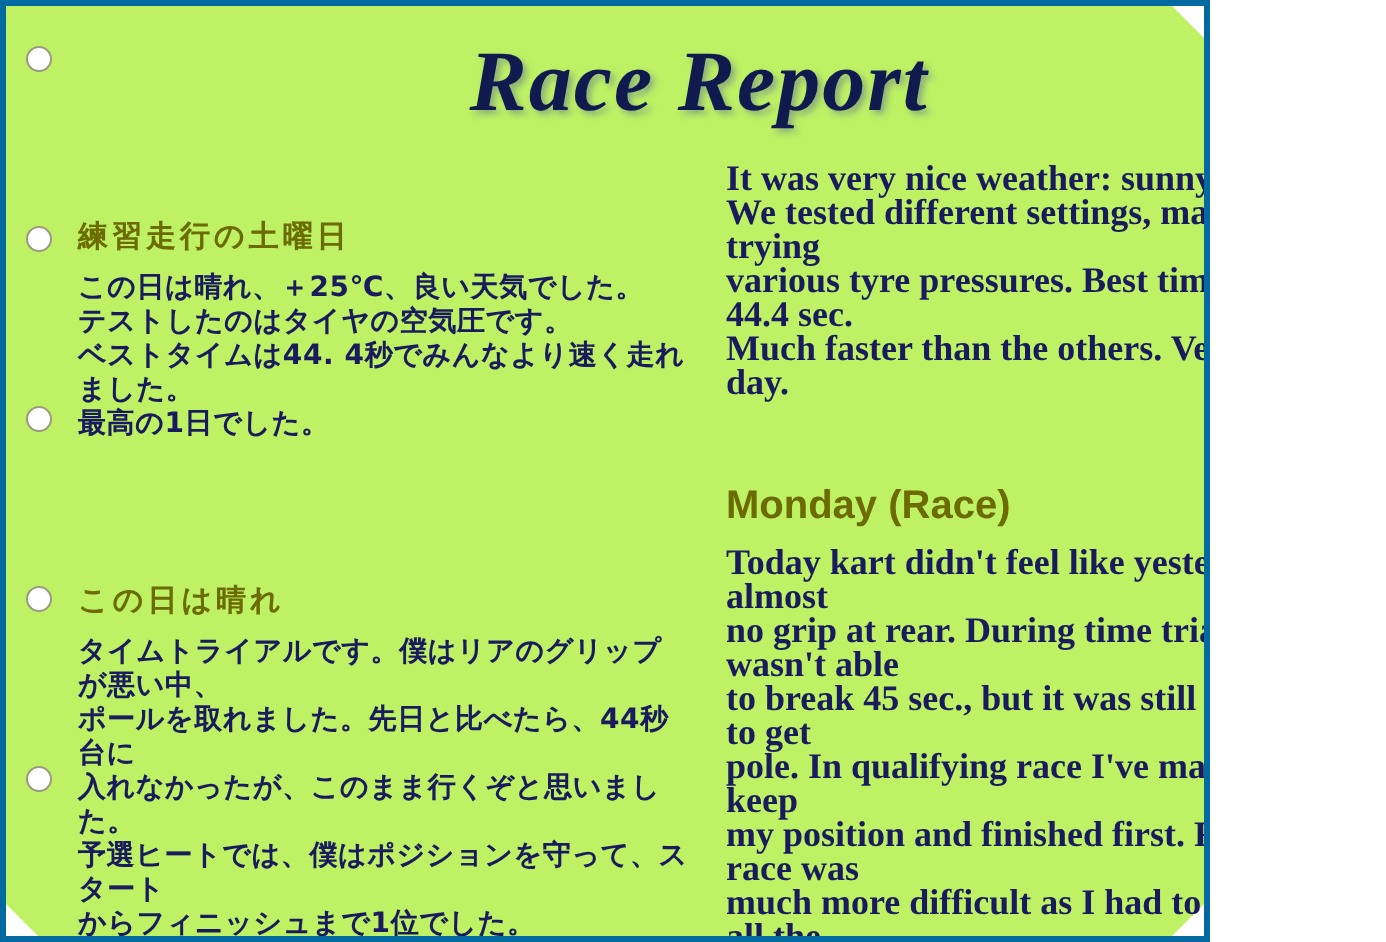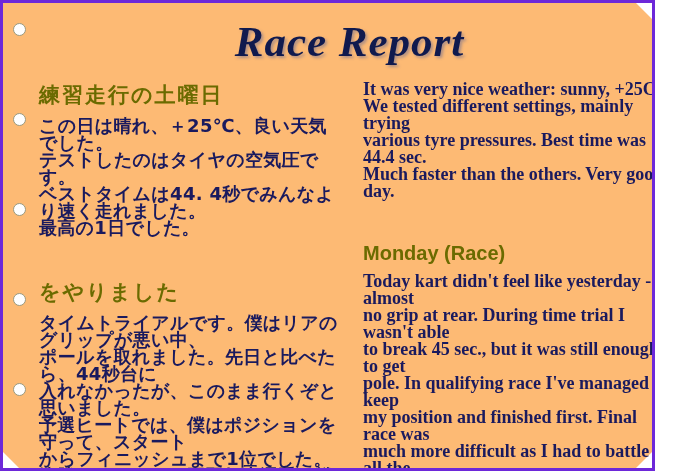--- a/index.html
+++ b/index.html
@@ -8,25 +8,25 @@
   }
   body {
     width: 693px;
     height: 471px;
     background: #ffffff;
     font-family: "Liberation Sans", sans-serif;
     overflow: hidden;
   }
   #page {
     position: relative;
-    width: 655px;
+    width: 605px;
     height: 471px;
     box-sizing: border-box;
-    background: #fdba74;
-    border: 3px solid #6d28d9;
+    background: #bef264;
+    border: 3px solid #0369a1;
     overflow: hidden;
   }
   
   .hole {
     position: absolute;
     left: 10px;
     width: 13px;
     height: 13px;
     border-radius: 50%;
     background: #ffffff;
@@ -90,36 +90,37 @@
   .section {
     margin-bottom: 12px;
   }
   .heading {
     color: #6b6b00;
     font-weight: bold;
     margin: 0 0 8px 0;
   }
   .col-jp .heading {
     font-family: "DejaVu Sans", sans-serif;
-    font-size: 21px;
+    font-size: 15px;
     letter-spacing: 2px;
+    margin-top: 28px;
   }
   .col-en .heading {
     font-family: "Liberation Sans", sans-serif;
     font-size: 20px;
     letter-spacing: 0px;
   }
   .body {
     margin: 0;
     color: #1a1a5e;
     font-weight: bold;
   }
   .col-jp .body {
     font-family: "DejaVu Sans", sans-serif;
-    font-size: 18px;
+    font-size: 14px;
     line-height: 17px;
     letter-spacing: 0.3px;
   }
   .col-en .body {
     font-family: Liberation Serif, serif;
     font-size: 18px;
     line-height: 17px;
   }
   .sec-sat .heading, .sec-sun .heading { white-space: nowrap; }
   .jp-gap { height: 30px; }
@@ -146,21 +147,21 @@
     <div class="col col-jp">
       <div class="section sec-sat">
         <h2 class="heading">練習走行の土曜日</h2>
         <p class="body" style="white-space: pre-line;">この日は晴れ、＋25℃、良い天気でした。
 テストしたのはタイヤの空気圧です。
 ベストタイムは44. 4秒でみんなより速く走れました。
 最高の1日でした。</p>
       </div>
       <div class="jp-gap"></div>
       <div class="section sec-sun">
-        <h2 class="heading">をやりました</h2>
+        <h2 class="heading">この日は晴れ</h2>
         <p class="body" style="white-space: pre-line;">タイムトライアルです。僕はリアのグリップが悪い中、
 ポールを取れました。先日と比べたら、44秒台に
 入れなかったが、このまま行くぞと思いました。
 予選ヒートでは、僕はポジションを守って、スタート
 からフィニッシュまで1位でした。
 決勝レースです。岡野如大選手と戦いました。
 何回か、1位になったり、2位になったり、激しい
 バトルでした。そして、最終ラップのモナコヘアピン
 で僕はスパット抜きました。一時期、3位になりまし
 たが、取り戻して1位になりました。

